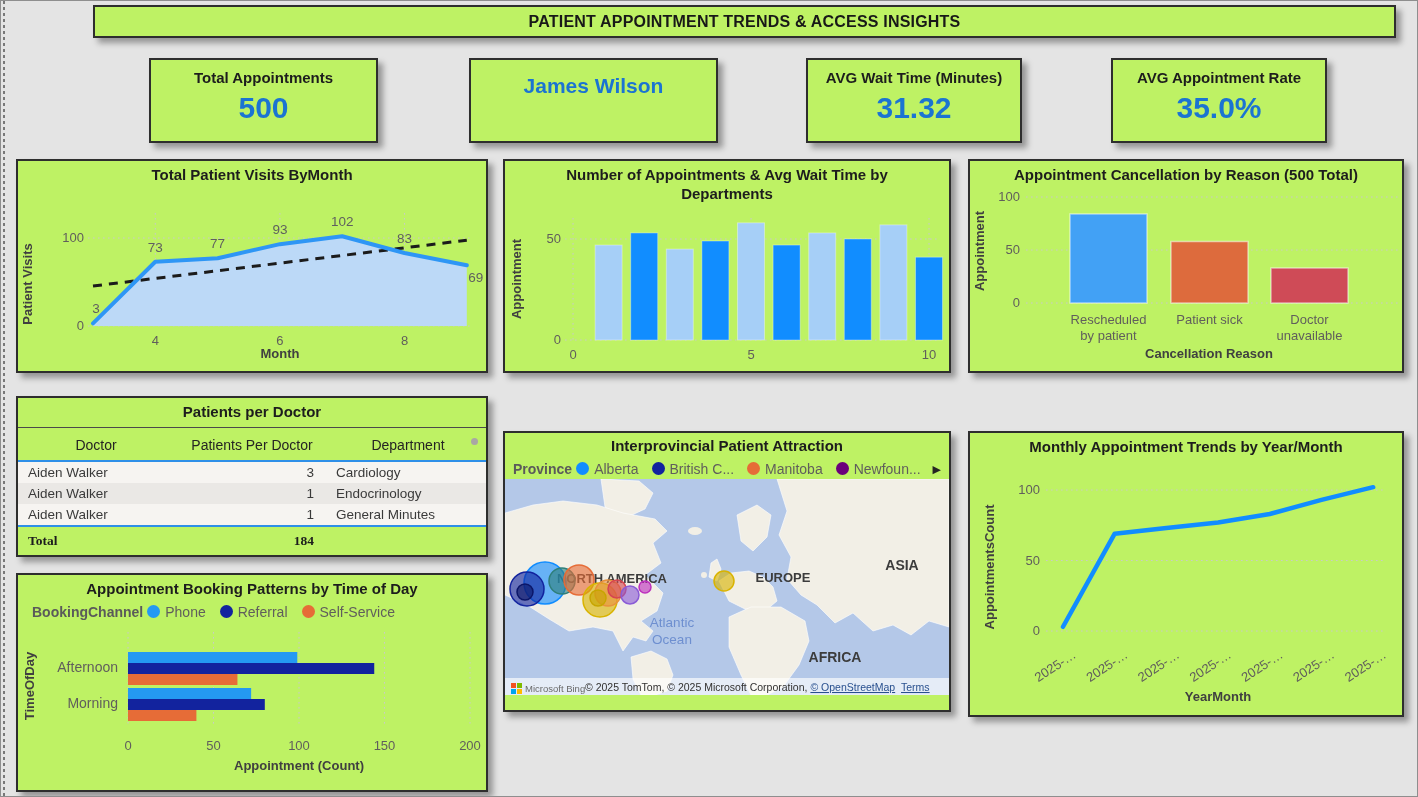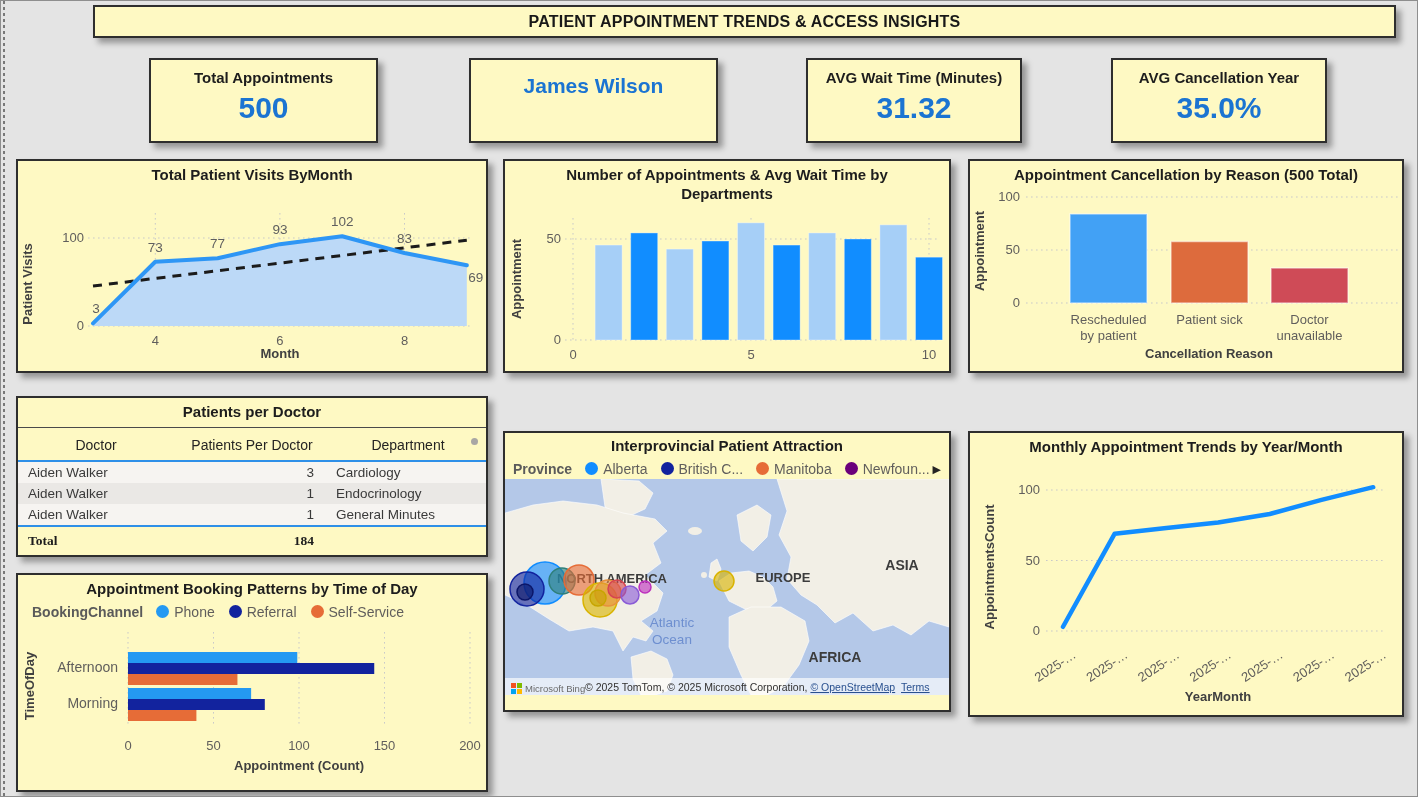--- a/index.html
+++ b/index.html
@@ -6,39 +6,39 @@
   body{
     width:1418px;height:797px;position:relative;overflow:hidden;
     background:#E4E4E4;border:1px solid #8E8E8E;box-sizing:border-box;
     font-family:"Liberation Sans",sans-serif;
   }
   .canvas-edge{
     position:absolute;left:2px;top:0;width:2px;height:100%;
     background:repeating-linear-gradient(to bottom,#787878 0 3px,transparent 3px 6px);
   }
   .card{
-    position:absolute;background:#fef9c3;border:2px solid #2E2E2E;
+    position:absolute;background:#bef264;border:2px solid #2E2E2E;
     box-shadow:5px 5px 6px rgba(0,0,0,.35);box-sizing:border-box;
   }
   .title-bar{
     left:92px;top:4px;width:1303px;height:33px;
     display:flex;align-items:center;justify-content:center;
     font-weight:bold;font-size:16px;color:#181818;letter-spacing:.2px;
   }
   .kpi{display:flex;flex-direction:column;align-items:center;justify-content:flex-start;}
   .kpi-label{font-weight:bold;font-size:15px;color:#1d1d1d;text-align:center;padding:9px 12px 0;line-height:1.22;}
   .kpi-value{font-weight:bold;font-size:30px;color:#1B74D2;text-align:center;margin-top:4px;}
   .kpi-value.small{font-size:21px;margin-top:14px;}
   .chart-title{
     font-weight:bold;font-size:15px;color:#1d1d1d;text-align:center;
     padding:5px 12px 0;line-height:1.25;
   }
   svg{display:block;}
   svg text{font-family:"Liberation Sans",sans-serif;}
-  .legend-row{display:flex;align-items:flex-start;gap:13px;padding:5px 8px 2px 14px;position:relative;}
+  .legend-row{display:flex;align-items:flex-start;gap:4px;padding:5px 8px 2px 14px;position:relative;}
   .legend-title{font-weight:bold;font-size:14px;color:#5A5A5A;}
   .legend-item{display:flex;align-items:center;gap:5px;}
   .lg-dot{width:13px;height:13px;border-radius:50%;display:inline-block;}
   .lg-txt{font-size:14px;color:#605E5C;}
   .legend-arrow{position:absolute;right:8px;top:7px;font-size:11px;color:#252423;cursor:pointer;}
   
   .table-card{padding:0;}
   .table-title{border-bottom:1px solid #4a4a4a;}
   .ptable{border-collapse:collapse;width:100%;table-layout:fixed;margin-top:1px;}
   .ptable th{font-weight:normal;font-size:14px;color:#252423;padding:8px 4px 7px;text-align:center;}
@@ -66,21 +66,21 @@
   <div class="kpi-value">500</div>
 </div>
 <div class="card kpi" style="left:468px;top:57px;width:249px;height:85px;">
   <div class="kpi-value small">James Wilson</div>
 </div>
 <div class="card kpi" style="left:805px;top:57px;width:216px;height:85px;">
   <div class="kpi-label">AVG Wait Time (Minutes)</div>
   <div class="kpi-value">31.32</div>
 </div>
 <div class="card kpi" style="left:1110px;top:57px;width:216px;height:85px;">
-  <div class="kpi-label">AVG Cancellation Year</div>
+  <div class="kpi-label">AVG Appointment Rate</div>
   <div class="kpi-value">35.0%</div>
 </div>
 
 <div class="card" style="left:15px;top:158px;width:472px;height:214px;">
   <div class="chart-title">Total Patient Visits ByMonth</div>
   <div>
       <svg id="svg-visits" width="468" height="176">
         <line x1="70" y1="141" x2="452" y2="141" stroke="#C9C9C9" stroke-dasharray="1.6 3.4" stroke-width="1"></line>
         <line x1="70" y1="53" x2="452" y2="53" stroke="#C9C9C9" stroke-dasharray="1.6 3.4" stroke-width="1"></line>
         <line x1="137.3" y1="28" x2="137.3" y2="141" stroke="#C9C9C9" stroke-dasharray="1.6 3.4" stroke-width="1"></line>

